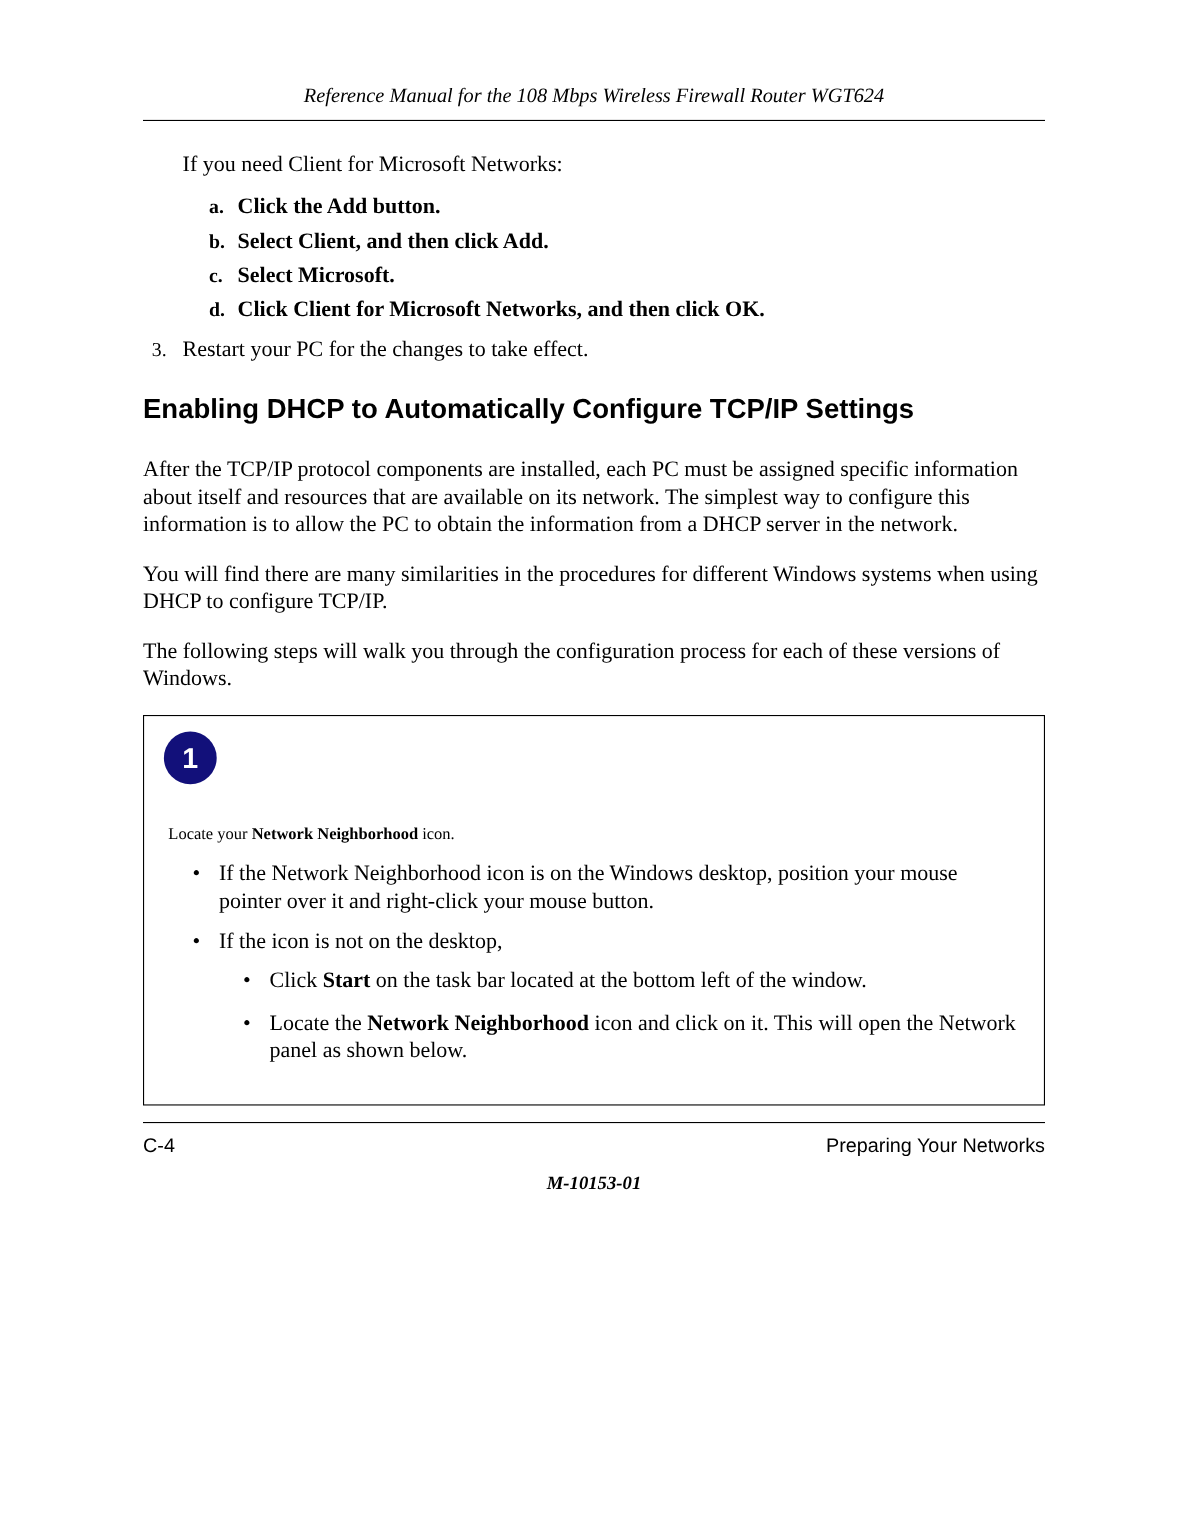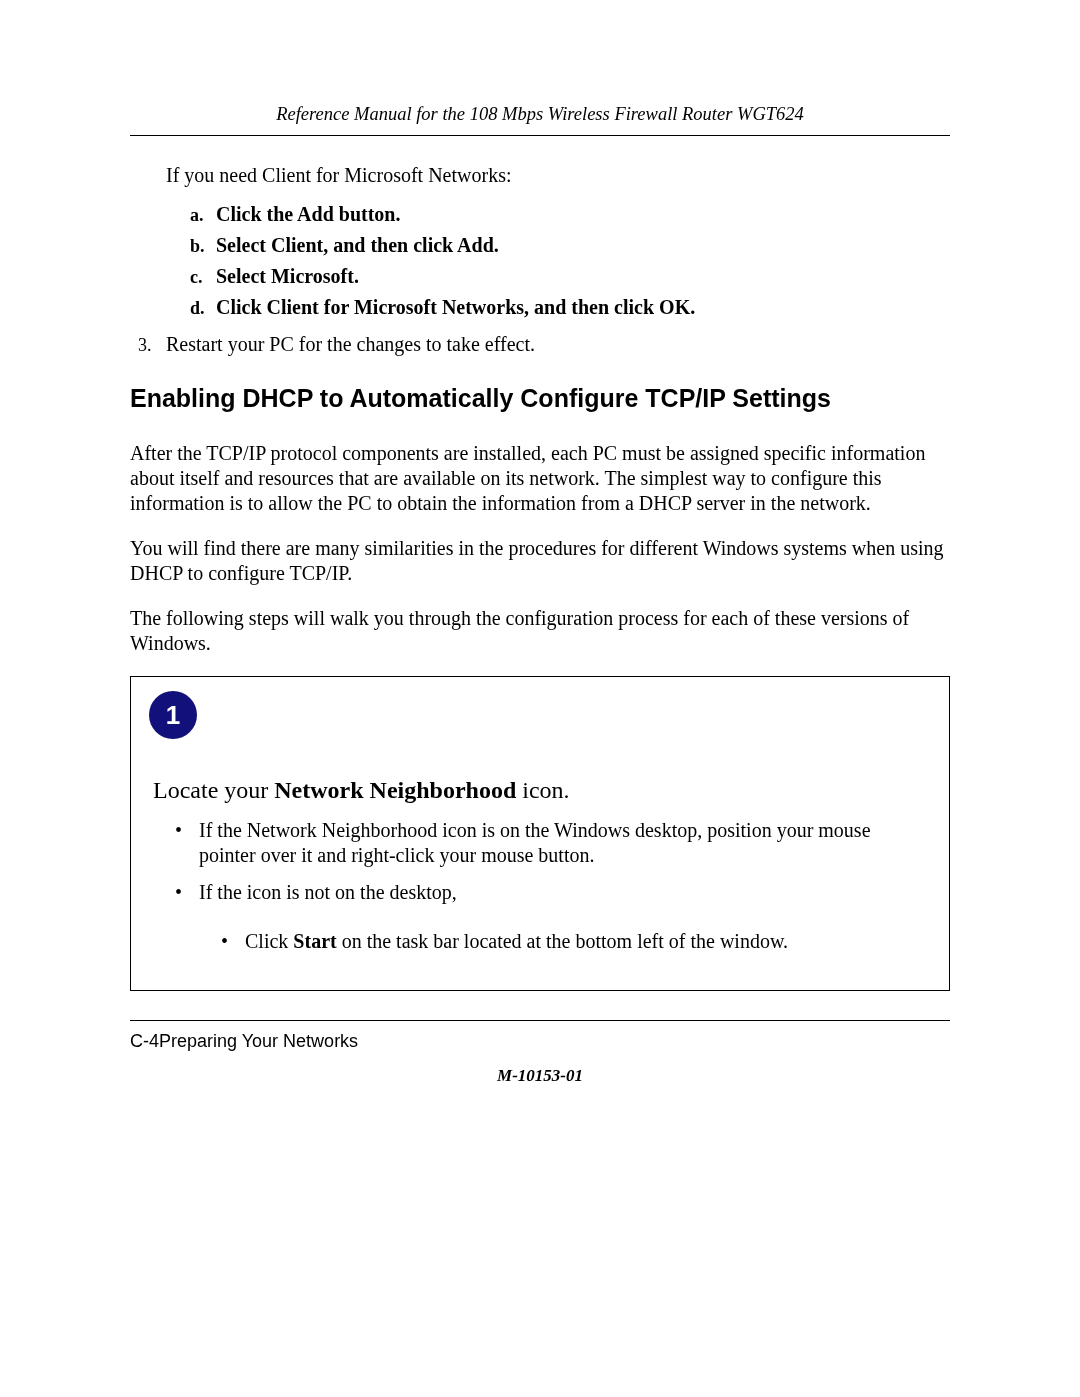--- a/index.html
+++ b/index.html
@@ -6,21 +6,21 @@
     margin: 0;
     padding: 0;
     background: #fff;
     font-family: "Times New Roman", Times, serif;
     color: #000;
     width: 1080px;
     height: 1397px;
     position: relative;
   }
   .page {
-    padding: 104px 130px 0 130px;
+    padding: 78px 130px 0 130px;
   }
   .header-title {
     font-style: italic;
     font-size: 18.5px;
     text-align: center;
     margin-bottom: 10px;
   }
   .hr {
     border: none;
     border-top: 1.5px solid #000;
@@ -82,21 +82,21 @@
     font-weight: bold;
     font-size: 26px;
     display: flex;
     align-items: center;
     justify-content: center;
   }
   .step-body {
     padding: 0 22px 22px 22px;
   }
   .step-lead {
-    font-size: 24px;
+    font-size: 15px;
     margin-bottom: 14px;
   }
   .step-lead b { font-weight: bold; }
   ul.bul {
     list-style: none;
     padding: 0;
     margin: 0 0 0 22px;
     font-size: 20px;
   }
   ul.bul > li {
@@ -107,36 +107,37 @@
   }
   ul.bul > li::before {
     content: "•";
     position: absolute;
     left: 0;
     top: 0;
     font-size: 20px;
   }
   ul.bul.inner {
     margin-left: 22px;
-    margin-top: 24px;
+    margin-top: 10px;
   }
   ul.bul.inner > li { margin-bottom: 14px; }
   .footer {
     position: absolute;
     left: 130px;
     right: 130px;
     top: 1020px;
   }
   .footer-hr {
     border: none;
     border-top: 1.5px solid #000;
     margin: 0 0 10px 0;
   }
   .footer-row {
     display: flex;
+    justify-content: space-between;
     font-family: Arial, Helvetica, sans-serif;
     font-size: 18px;
   }
   .doc-code {
     text-align: center;
     font-style: italic;
     font-size: 17px;
     margin-top: 14px;
     font-family: "Times New Roman", Times, serif;
     font-weight: bold;
@@ -188,20 +189,23 @@
         <span>Locate your </span><b>Network Neighborhood</b><span> icon.</span>
       </div>
       <ul class="bul">
         <li><span>If the Network Neighborhood icon is on the Windows desktop, position your mouse pointer over it and right-click your mouse button.</span></li>
         <li>
           <span>If the icon is not on the desktop,</span>
           <ul class="bul inner">
             <li>
               <span>Click </span><b>Start</b><span> on the task bar located at the bottom left of the window.</span>
             </li>
+            <li>
+              <span>Locate the </span><b>Network Neighborhood</b><span> icon and click on it. This will open the Network panel as shown below.</span>
+            </li>
           </ul>
         </li>
       </ul>
     </div>
   </div>
 
 </div>
 
 <div class="footer">
   <hr class="footer-hr">

